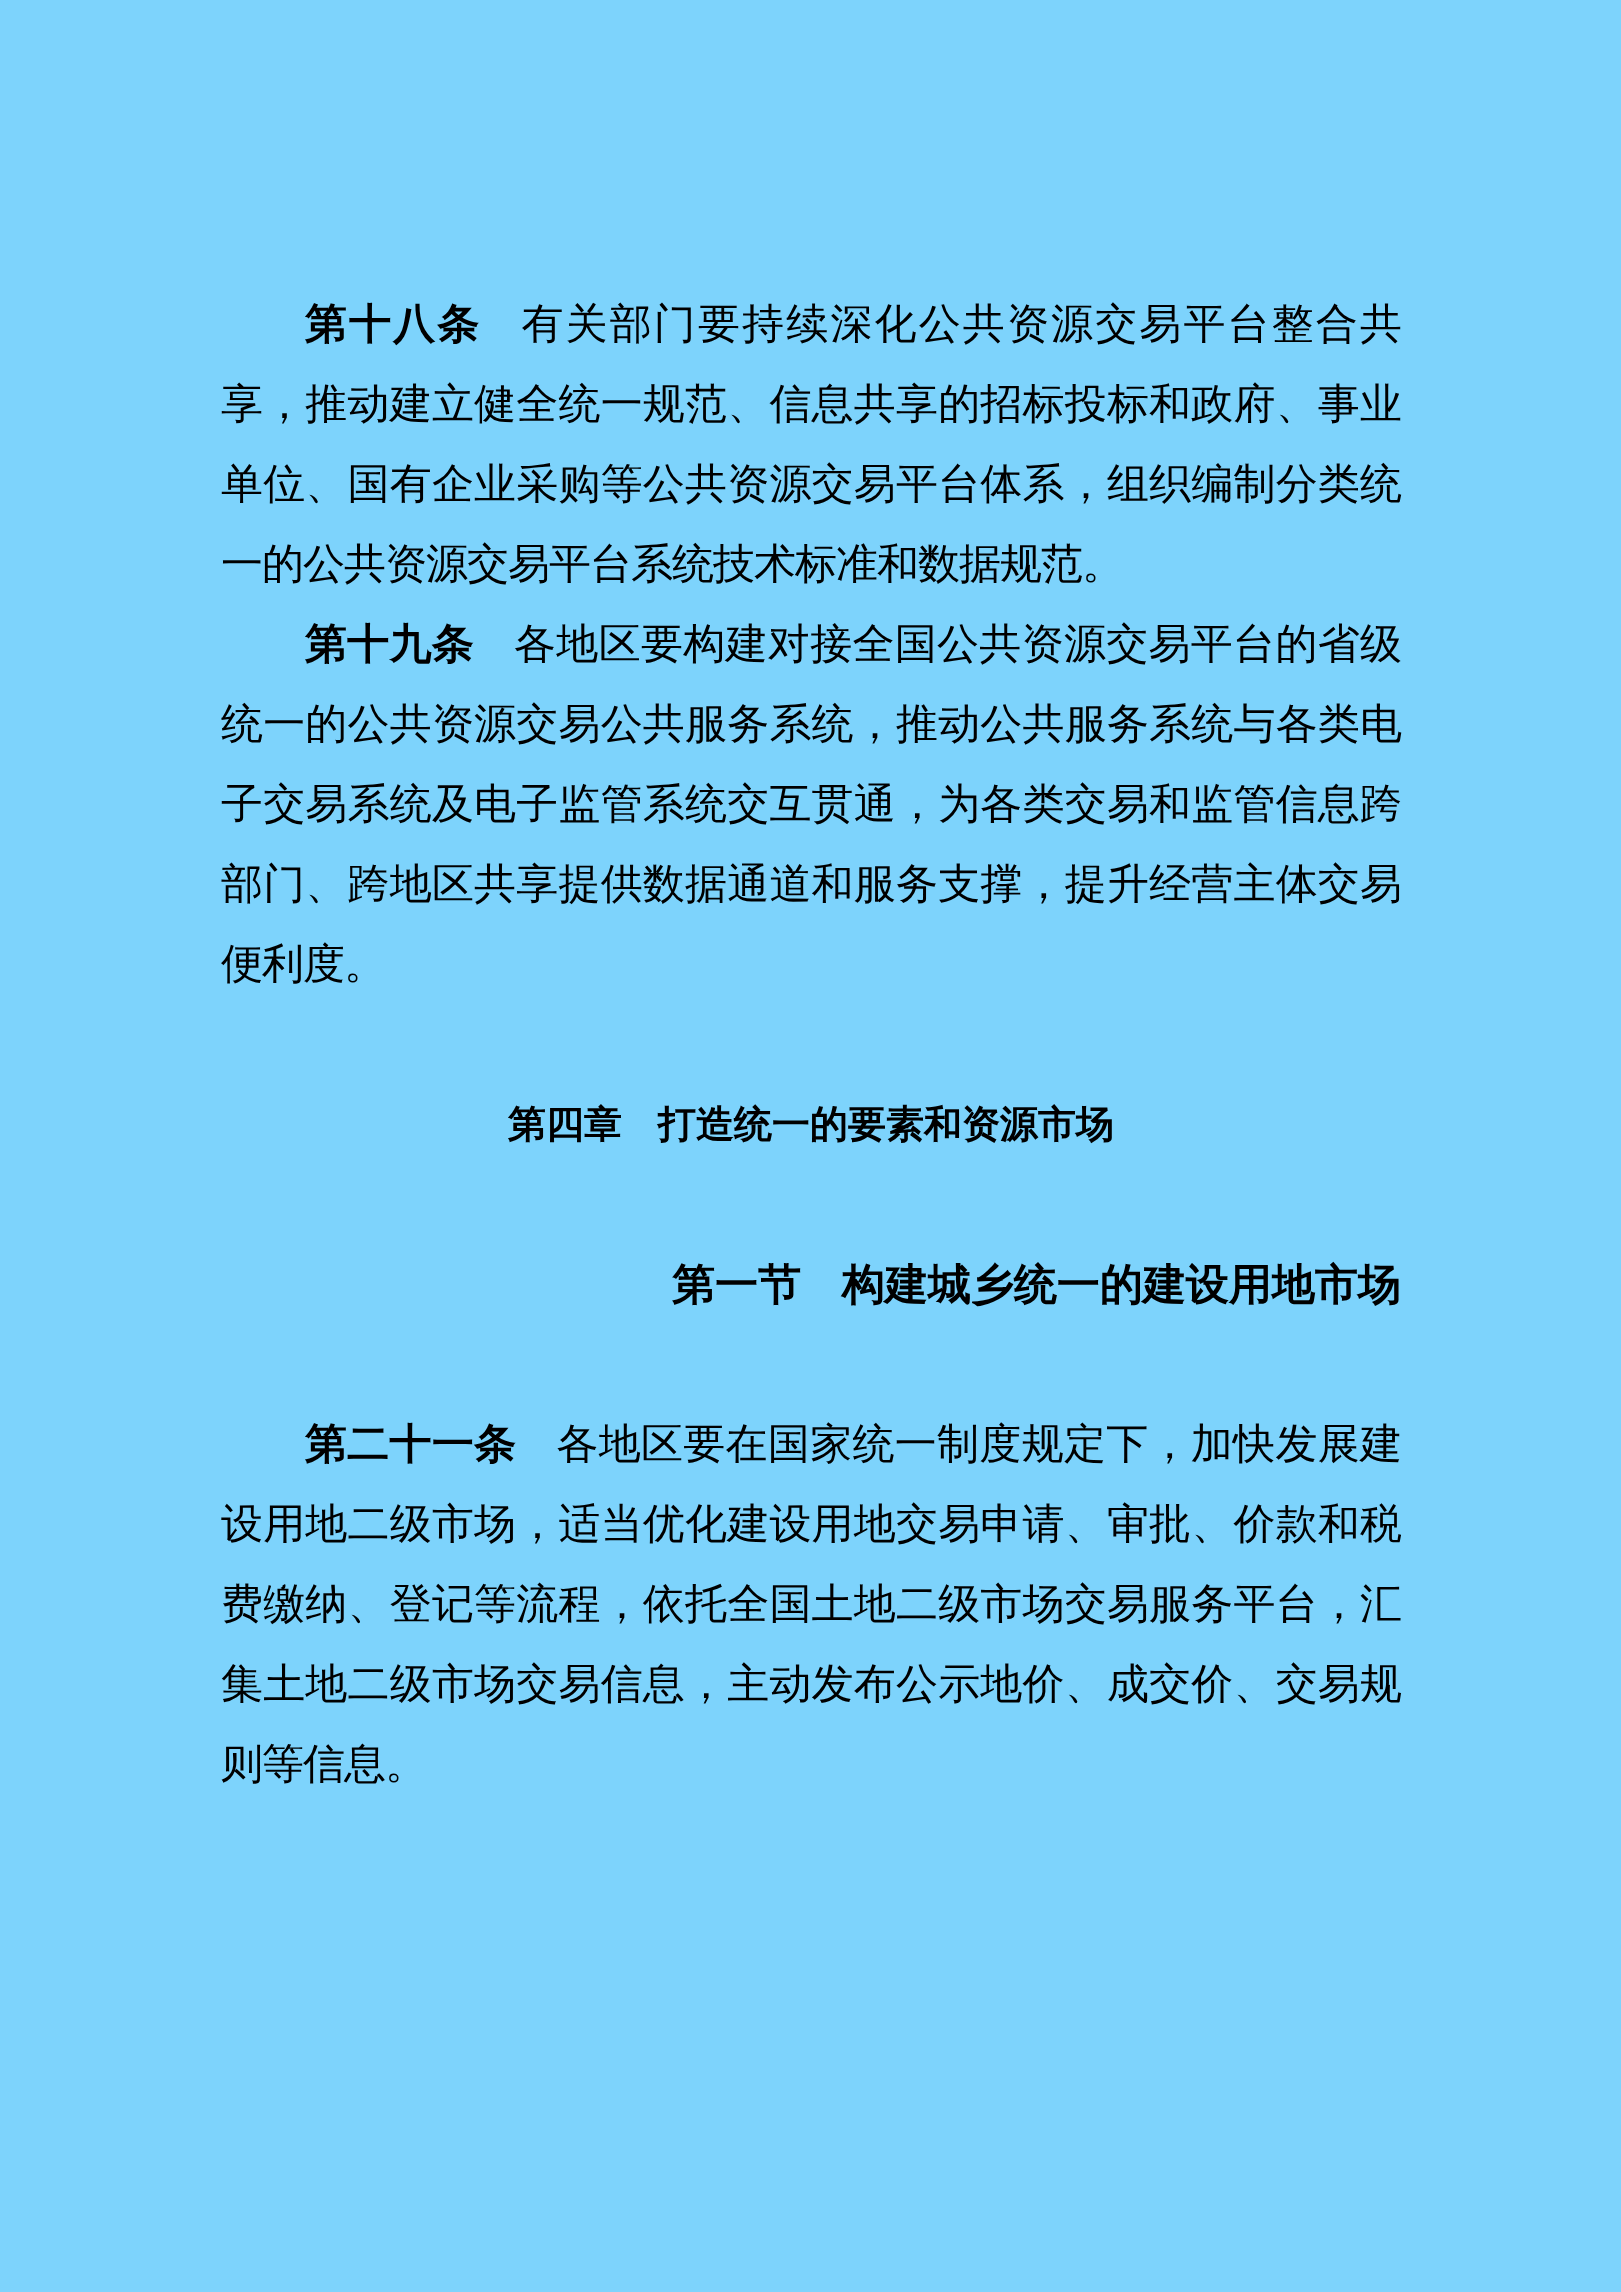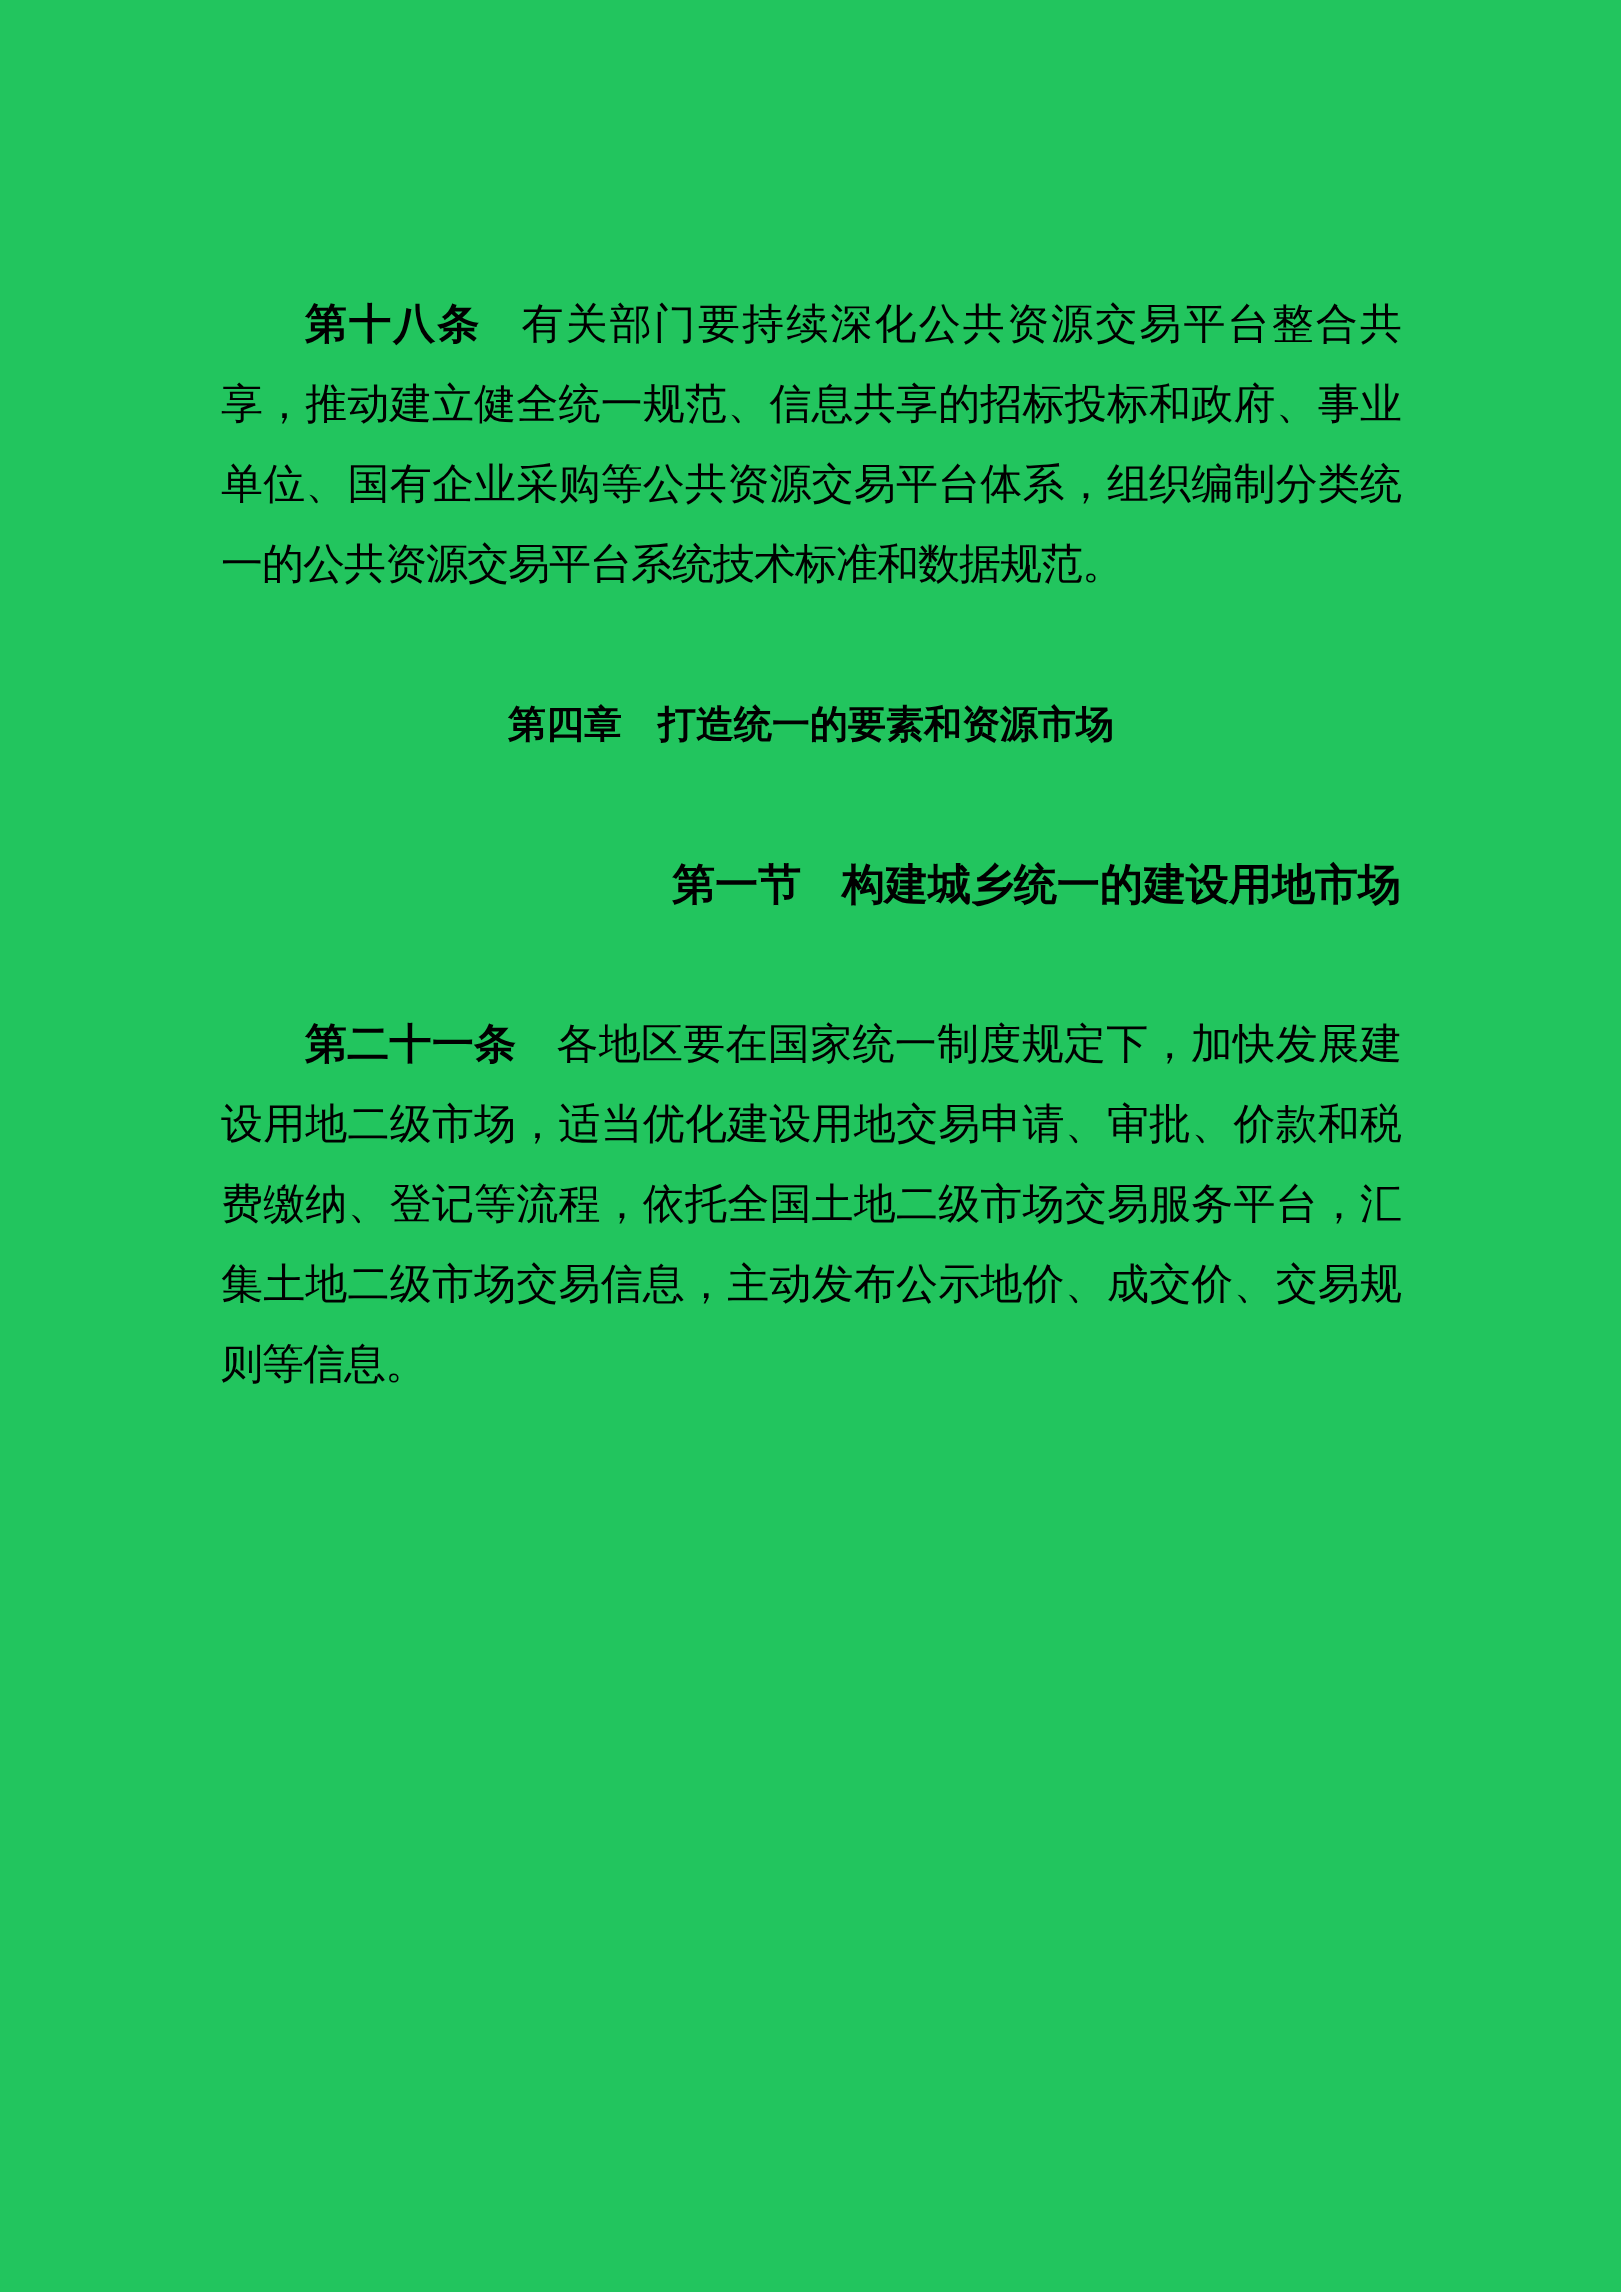--- a/index.html
+++ b/index.html
@@ -4,21 +4,21 @@
 <style>
   html, body {
     margin: 0;
     padding: 0;
     background: #ffffff;
   }
   .page {
     position: relative;
     width: 1621px;
     height: 2293px;
-    background: #22c55e;
+    background: #7dd3fc;
     color: #000000;
     overflow: hidden;
     font-family: "Liberation Serif", "DejaVu Serif", serif;
   }
   .content {
     position: absolute;
     left: 221px;
     top: 284px;
     width: 1180px;
     font-size: 42px;
@@ -67,20 +67,21 @@
   }
 </style>
 </head>
 <body>
 
 <div class="page">
   <div class="content">
 
     <p class="para"><span class="article-label">第十八条</span><span class="article-body">有关部门要持续深化公共资源交易平台整合共享，推动建立健全统一规范、信息共享的招标投标和政府、事业单位、国有企业采购等公共资源交易平台体系，组织编制分类统一的公共资源交易平台系统技术标准和数据规范。</span></p>
 
+    <p class="para"><span class="article-label">第十九条</span><span class="article-body">各地区要构建对接全国公共资源交易平台的省级统一的公共资源交易公共服务系统，推动公共服务系统与各类电子交易系统及电子监管系统交互贯通，为各类交易和监管信息跨部门、跨地区共享提供数据通道和服务支撑，提升经营主体交易便利度。</span></p>
 
     <h2 class="chapter-heading"><span class="heading-number">第四章</span><span>打造统一的要素和资源市场</span></h2>
 
     <h3 class="section-heading"><span class="heading-number">第一节</span><span>构建城乡统一的建设用地市场</span></h3>
 
 
     <p class="para"><span class="article-label">第二十一条</span><span class="article-body">各地区要在国家统一制度规定下，加快发展建设用地二级市场，适当优化建设用地交易申请、审批、价款和税费缴纳、登记等流程，依托全国土地二级市场交易服务平台，汇集土地二级市场交易信息，主动发布公示地价、成交价、交易规则等信息。</span></p>
 
   </div>
 </div>

